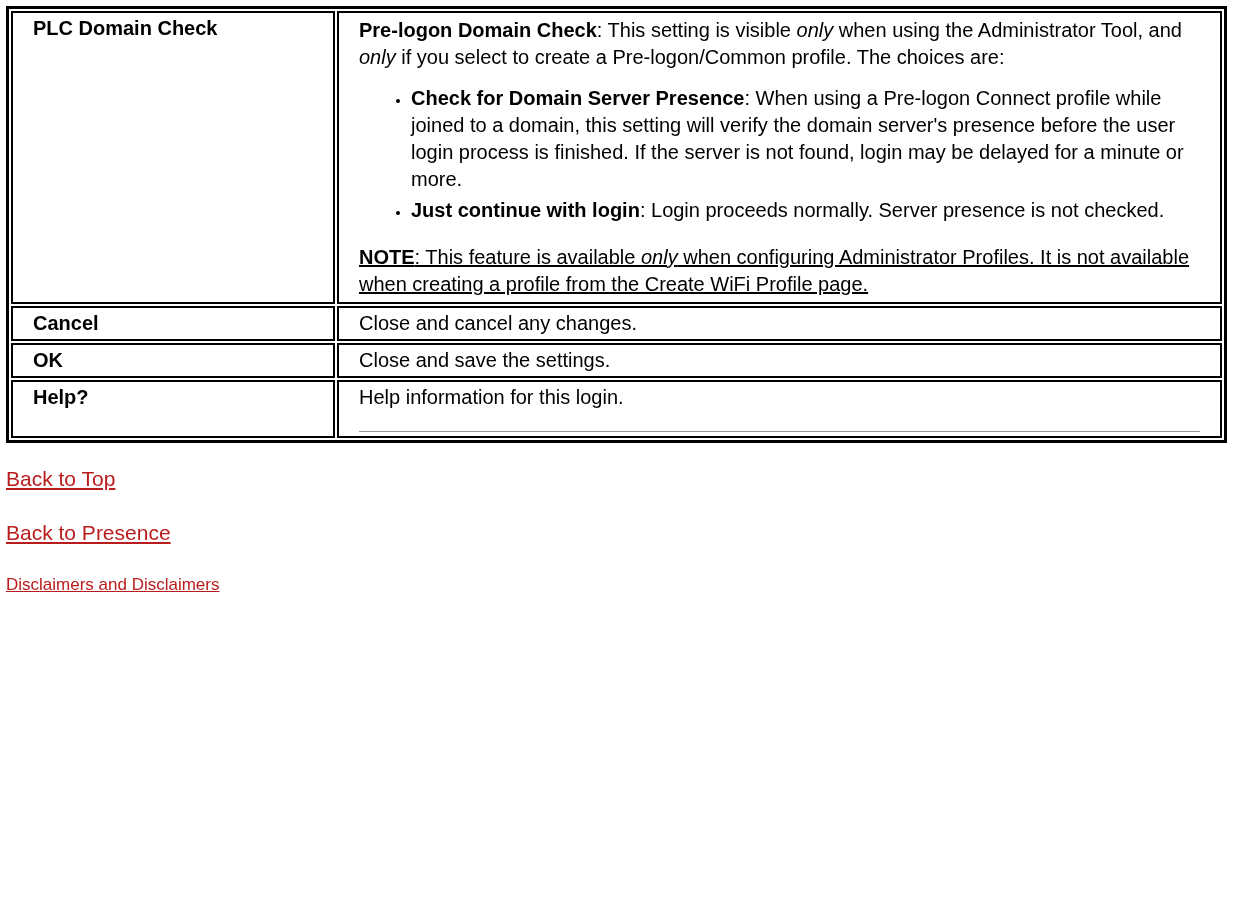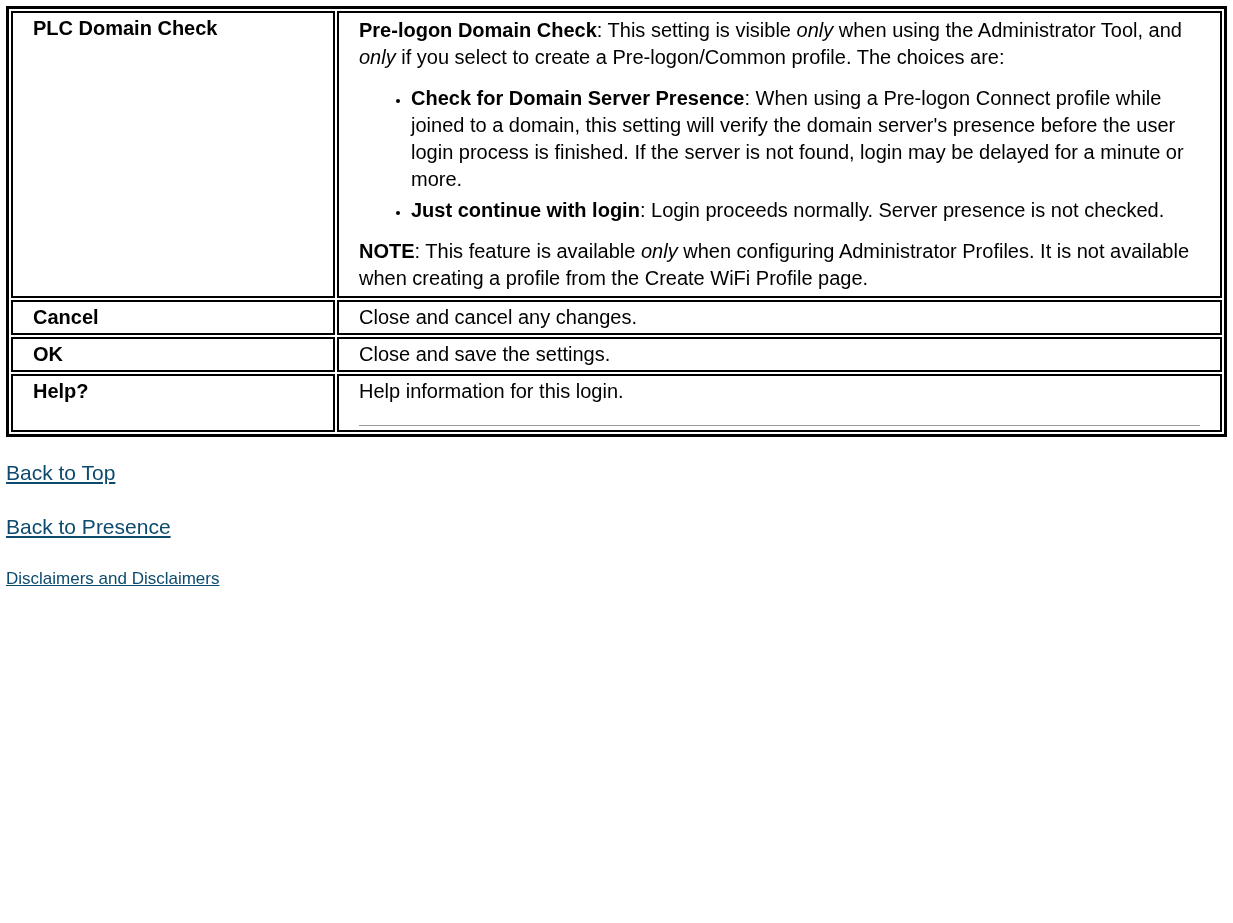--- a/index.html
+++ b/index.html
@@ -39,25 +39,26 @@
       line-height: 1.35;
     }
     li::marker {
       font-size: 14px;
     }
     .intro {
       margin-bottom: 14px;
       line-height: 1.35;
     }
     .note {
-      margin-top: 14px;
+      margin-top: 20px;
       line-height: 1.35;
+      text-decoration: underline;
     }
     a {
-      color: #0c4a6e;
+      color: #b91c1c;
       text-decoration: underline;
     }
     .link-row {
       margin: 20px 0 30px 0;
       font-size: 21px;
     }
     .small-link {
       font-size: 17px;
       margin-top: 24px;
     }

